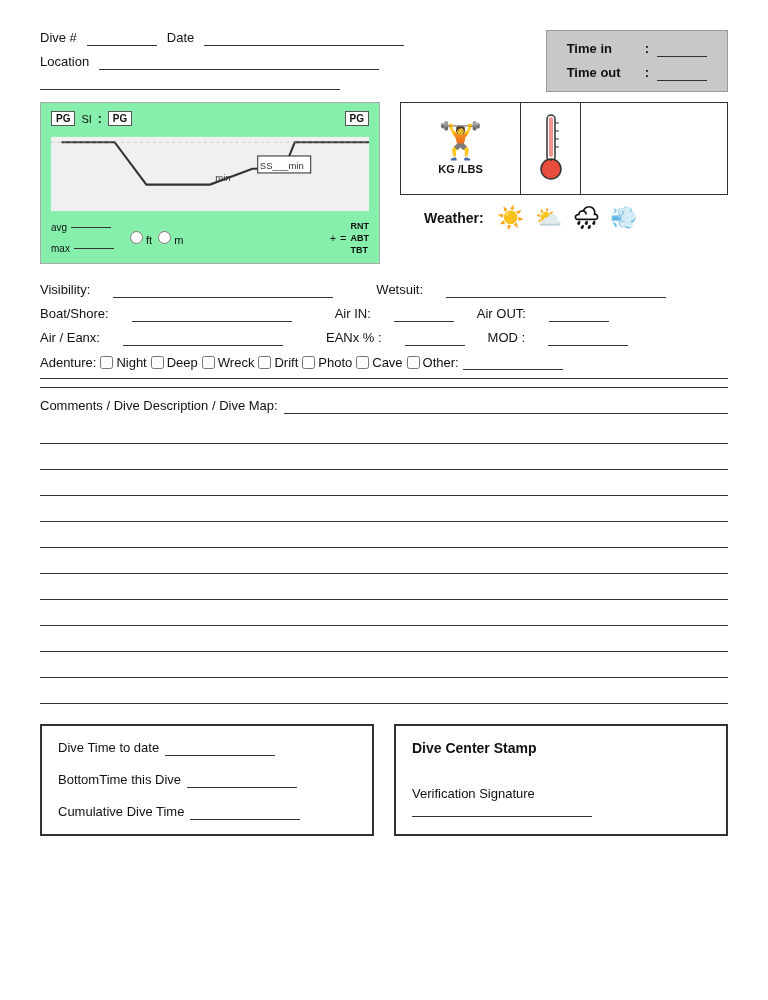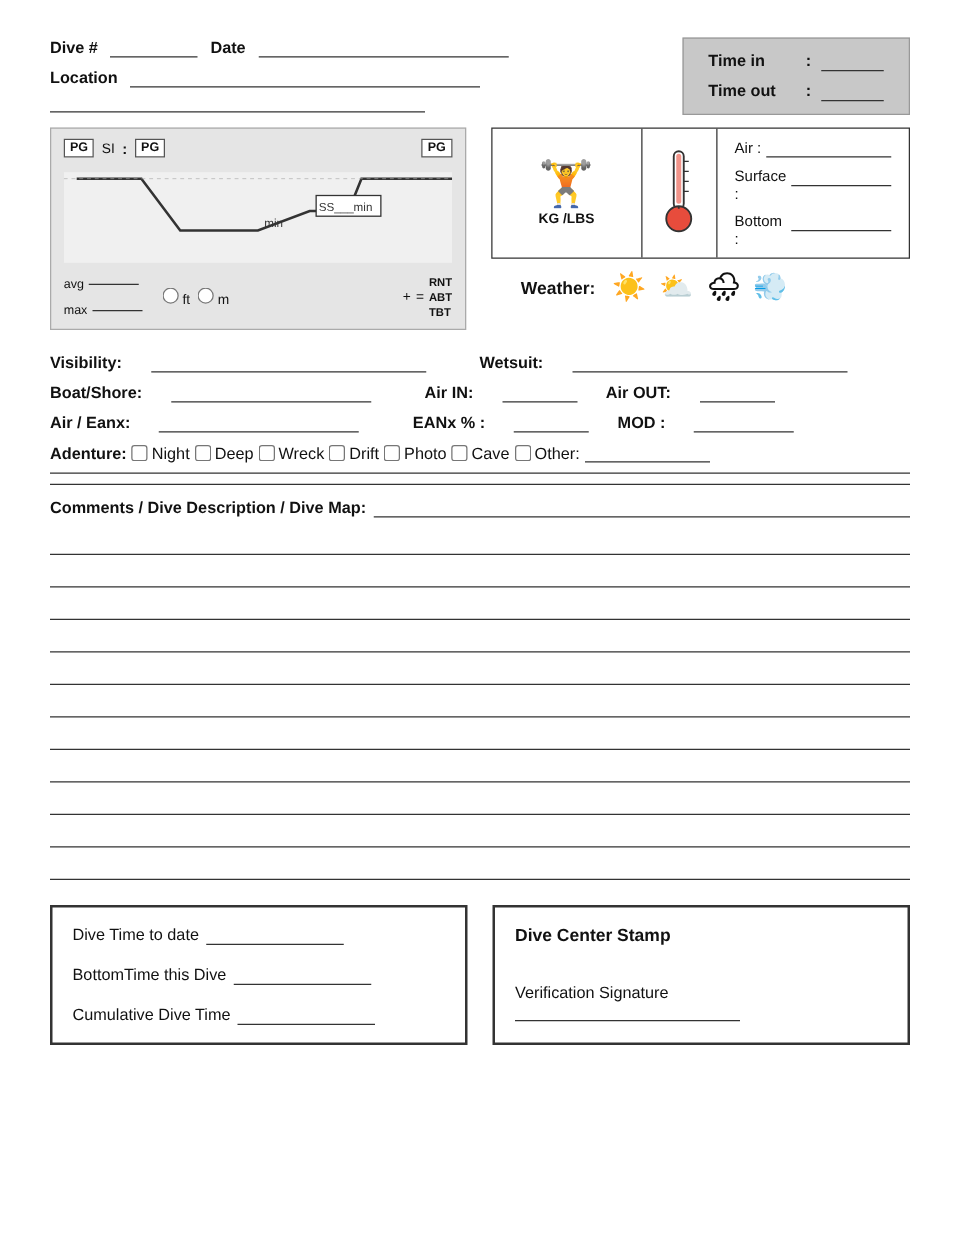--- a/index.html
+++ b/index.html
@@ -23,21 +23,21 @@
     .header-left {
       flex: 1;
     }
     .header-line1 {
       display: flex;
       align-items: baseline;
       gap: 10px;
       margin-bottom: 8px;
     }
     .field-label {
-      font-weight: 700;
+      font-weight: 400;
       white-space: nowrap;
     }
     .underline-field {
       border: none;
       border-bottom: 1.5px solid #333;
       outline: none;
       background: transparent;
       font-size: 13px;
       min-width: 60px;
     }
@@ -94,21 +94,21 @@
     .middle-section {
       display: flex;
       gap: 20px;
       margin-bottom: 18px;
       margin-top: 10px;
     }
 
     
     .dive-profile-box {
       border: 1.5px solid #aaa;
-      background: #e5e5e5;
+      background: #86efac;
       padding: 8px 10px;
       width: 340px;
       min-height: 140px;
       position: relative;
     }
     .profile-top {
       display: flex;
       align-items: center;
       gap: 6px;
       margin-bottom: 4px;
@@ -491,34 +491,20 @@
           <rect x="13" y="6" width="4" height="40" rx="2" fill="#e74c3c" opacity="0.6"></rect>
 
           <line x1="19" y1="12" x2="23" y2="12" stroke="#333" stroke-width="1"></line>
           <line x1="19" y1="20" x2="23" y2="20" stroke="#333" stroke-width="1"></line>
           <line x1="19" y1="28" x2="23" y2="28" stroke="#333" stroke-width="1"></line>
           <line x1="19" y1="36" x2="23" y2="36" stroke="#333" stroke-width="1"></line>
 
           <circle cx="15" cy="58" r="10" fill="#e74c3c" stroke="#333" stroke-width="1.5"></circle>
           <line x1="15" y1="48" x2="15" y2="50" stroke="#333" stroke-width="1.5"></line>
         </svg>
-      </div>
-      <div class="air-readings">
-        <div class="air-row">
-          <span>Air :</span>
-          <input class="air-underline" type="text" style="">
-        </div>
-        <div class="air-row">
-          <span>Surface :</span>
-          <input class="air-underline" type="text" style="width: 80px;">
-        </div>
-        <div class="air-row">
-          <span>Bottom :</span>
-          <input class="air-underline" type="text" style="width: 80px;">
-        </div>
       </div>
     </div>
 
     <div class="weather-row">
       <span>Weather:</span>
       <div class="weather-icons">
         <span class="w-icon" title="Sunny">☀️</span>
         <span class="w-icon" title="Partly Cloudy">⛅</span>
         <span class="w-icon" title="Rainy">🌧</span>
         <span class="w-icon" title="Windy">💨</span>

